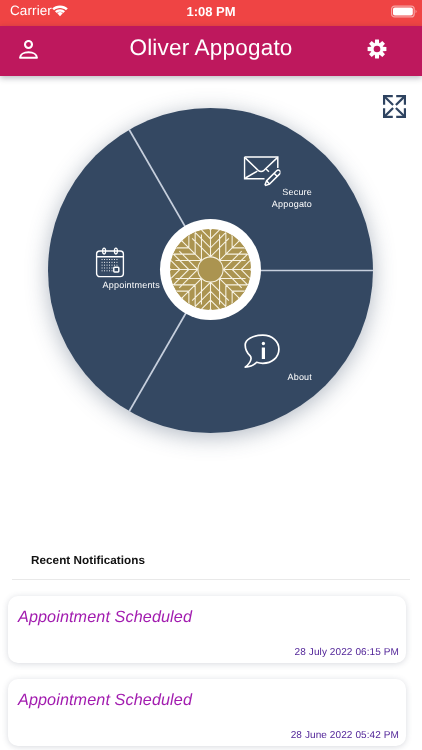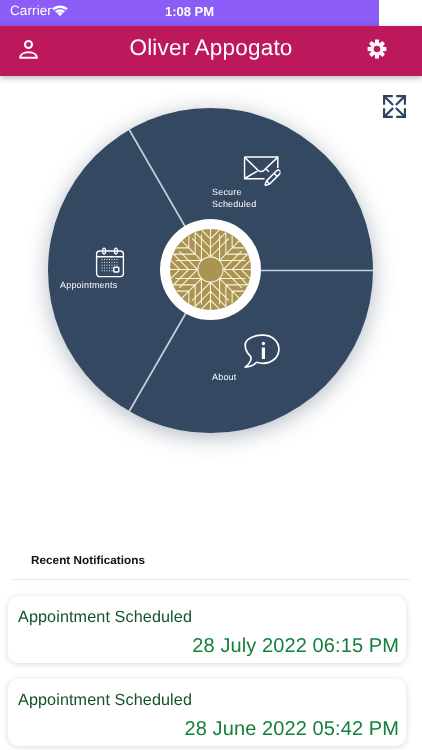--- a/index.html
+++ b/index.html
@@ -3,22 +3,22 @@
 <meta charset="utf-8">
 <style>
   * { box-sizing: border-box; margin:0; padding:0; }
   html,body { width:422px; height:750px; }
   body { font-family: "Liberation Sans", sans-serif; background:#ffffff; overflow:hidden;
          -webkit-font-smoothing:antialiased; text-rendering:geometricPrecision; }
   * { -webkit-font-smoothing:antialiased; }
   .phone { position:relative; width:422px; height:750px; background:#ffffff; overflow:hidden; }
 
   
-  .statusbar { position:absolute; top:0; left:0; width:379px; height:26px;
-               background:#8b5cf6; color:#ffffff; }
+  .statusbar { position:absolute; top:0; left:0; width:422px; height:26px;
+               background:#ef4444; color:#ffffff; }
   .sb-left { position:absolute; left:0; top:0; }
   .sb-carrier { position:absolute; left:10px; top:3px; font-size:13.5px; letter-spacing:0.1px; line-height:16px; }
   .sb-time { position:absolute; left:0; right:0; top:4px; text-align:center;
              font-size:13px; font-weight:600; }
   .sb-batt { position:absolute; left:391px; top:5px; }
 
   
   .navbar { position:absolute; top:26px; left:0; width:422px; height:50px;
             background:#be185d; box-shadow:0 2px 6px rgba(20,30,48,0.30); z-index:5; }
   .nav-title { position:absolute; left:0; right:0; top:11px; text-align:center;
@@ -33,33 +33,33 @@
   .wheel { position:absolute; left:48px; top:32px; width:325px; height:325px; }
   .wheel-disc { position:absolute; inset:0; border-radius:50%; background:#344862;
                 box-shadow:0 4px 22px rgba(52,72,98,0.38); }
   .wheel-svg { position:absolute; inset:0; }
 
   .hub { position:absolute; left:112px; top:111px; width:101px; height:101px;
          border-radius:50%; background:#ffffff; z-index:3; }
   .hub-inner { position:absolute; left:10px; top:10px; width:81px; height:81px;
                border-radius:50%; background:#ab9450; overflow:hidden; }
 
-  .sector-item { position:absolute; z-index:4; text-align:left; color:#ffffff; cursor:pointer; }
+  .sector-item { position:absolute; z-index:4; text-align:right; color:#ffffff; cursor:pointer; }
   .icon-slot { position:relative; width:100%; }
   .icon-slot svg { position:absolute; left:50%; transform:translateX(-50%); top:0; }
   .sector-label { font-size:9px; line-height:12px; letter-spacing:0.2px; margin-top:6px; }
 
   
   .notif-head { position:absolute; left:12px; top:554px; font-size:11.7px; font-weight:bold;
                 color:#121212; letter-spacing:0.05px;padding-left:19px; }
   .notif-rule { position:absolute; left:12px; right:12px; top:579px; height:1px; background:#e9e9e9; }
   .notif-card { position:absolute; left:8px; width:398px; height:67px; background:#ffffff;
                 border-radius:10px; box-shadow:0 1px 6px rgba(60,70,95,0.20); cursor:pointer; }
-  .notif-title { position:absolute; left:10px; top:12px; font-size:16.2px; color:#14532d; letter-spacing:0.1px; }
-  .notif-time { position:absolute; right:7px; bottom:5px; font-size:20px; color:#15803d; letter-spacing:0.1px; }
+  .notif-title { position:absolute; left:10px; top:12px; font-size:16.2px; color:#a21caf; letter-spacing:0.1px;font-style:italic; }
+  .notif-time { position:absolute; right:7px; bottom:5px; font-size:10px; color:#4c1d95; letter-spacing:0.1px; }
 </style>
 </head>
 <body>
 
 <div class="phone">
 
   <div class="statusbar">
     <div class="sb-left">
       <span class="sb-carrier">Carrier</span>
       <svg width="16" height="12" viewBox="0 0 16 12" style="position:absolute;left:52px;top:5px">
@@ -121,21 +121,21 @@
             <path d="M1.0 1.0 V22.7 H21.0"></path>
             <path d="M1.7 1.9 L14.6 14.3 a4.4 3.9 0 0 0 5.9 0 L33.6 1.9"></path>
             <path d="M22.6 13.0 L25.4 15.8"></path>
             <path d="M13.8 15.1 L1.9 22.0"></path>
             <path d="M22.39 29.39 L26.10 28.01 L36.26 17.86 A 2.2 2.2 0 0 0 33.14 14.74 L22.99 24.90 L21.61 28.61 Z" stroke-linejoin="round"></path>
             <path d="M26.10 28.01 L22.99 24.90"></path>
             <path d="M33.71 20.40 L30.60 17.29"></path>
           </g>
         </svg>
           </div>
-        <div class="sector-label" style="margin-top:7px"><span>Secure</span><br><span>Scheduled</span></div>
+        <div class="sector-label" style="margin-top:7px"><span>Secure</span><br><span>Appogato</span></div>
       </div>
 
       <div class="sector-item" style="left:12px; top:139px; width:100px;">
         <div class="icon-slot" style="height:29px">
         <svg width="29" height="31" viewBox="0 0 30 32">
           <g fill="none" stroke="#ffffff" stroke-width="1.5">
             <rect x="1.1" y="4.0" width="27.8" height="26.6" rx="3.4"></rect>
             <path d="M1.1 10.0 H28.9"></path>
           </g>
           <g fill="none" stroke="#ffffff" stroke-width="1.35">

